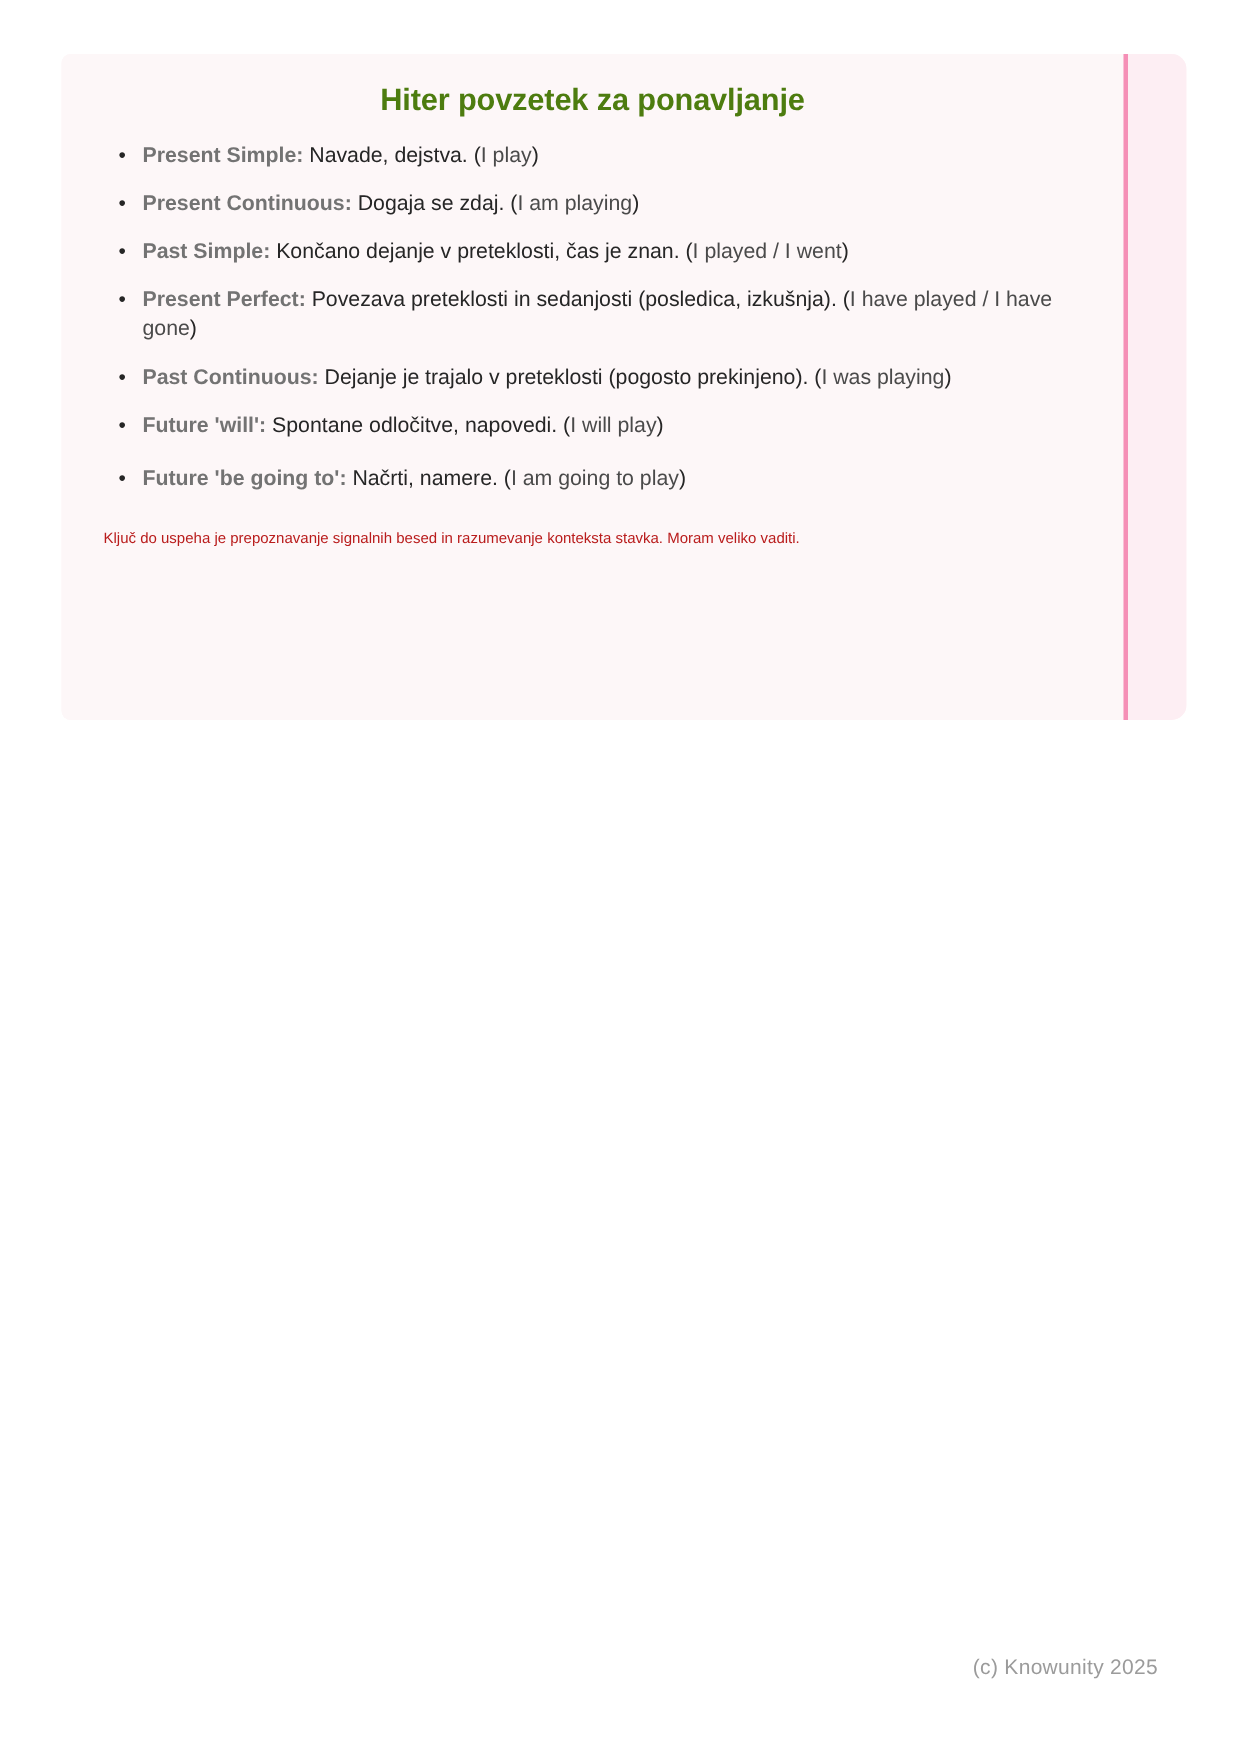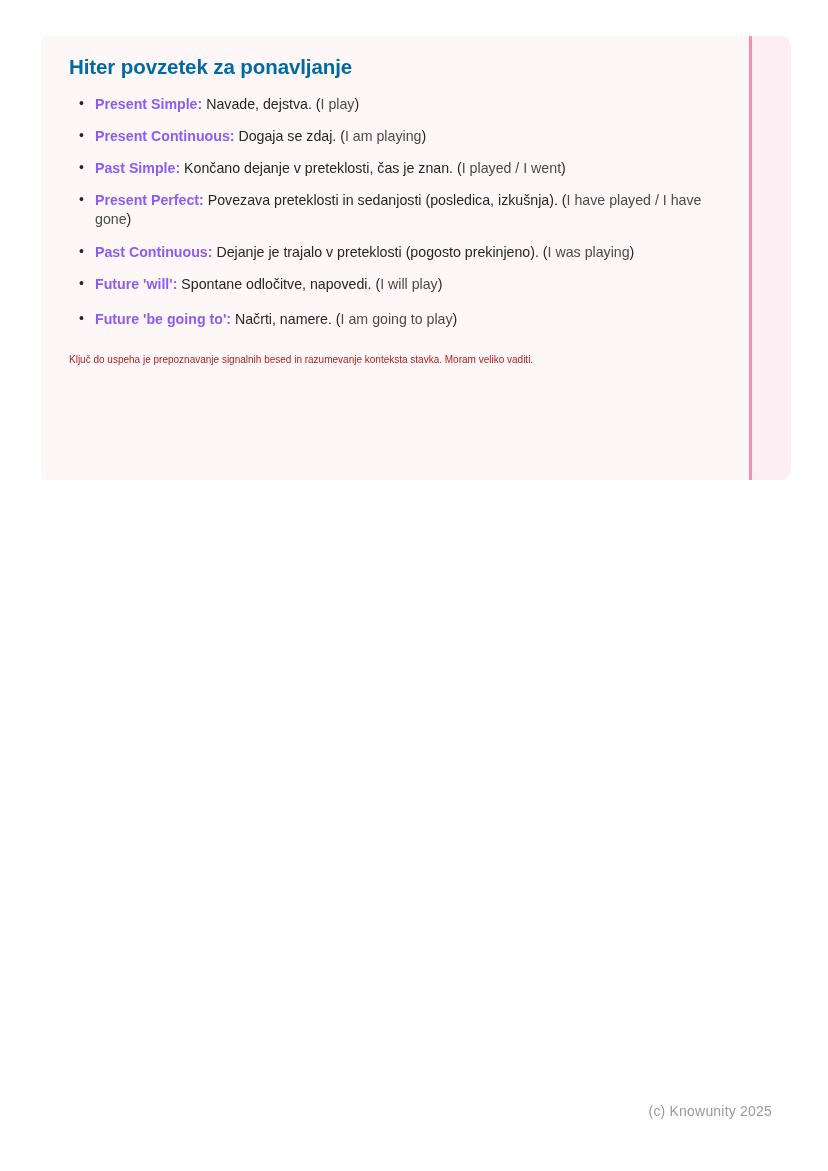--- a/index.html
+++ b/index.html
@@ -58,23 +58,24 @@
     left: 0;
     width: 3px;
     height: 100%;
     background: #f58fb6;
   }
 
   .title {
     margin: 0 0 14px 0;
     font-size: 20.5px;
     font-weight: bold;
-    color: #0369a1;
+    color: #4d7c0f;
     letter-spacing: -0.1px;
     line-height: 1.3;
+    text-align: center;
   }
 
   ul.bullets {
     margin: 0;
     padding: 0 0 0 26px;
     list-style: none;
   }
   ul.bullets li {
     position: relative;
     font-size: 14.2px;
@@ -90,21 +91,21 @@
     top: -1px;
     font-size: 14px;
     color: #262626;
   }
   ul.bullets li:last-child {
     margin-bottom: 0;
     margin-top: 16px;
   }
   .lbl {
     font-weight: bold;
-    color: #8b5cf6;
+    color: #737373;
   }
   .ex {
     color: #4a4a4a;
   }
 
   .closing {
     margin: 22px 0 0 0;
     font-size: 10px;
     line-height: 1.72;
     color: #b91c1c;

